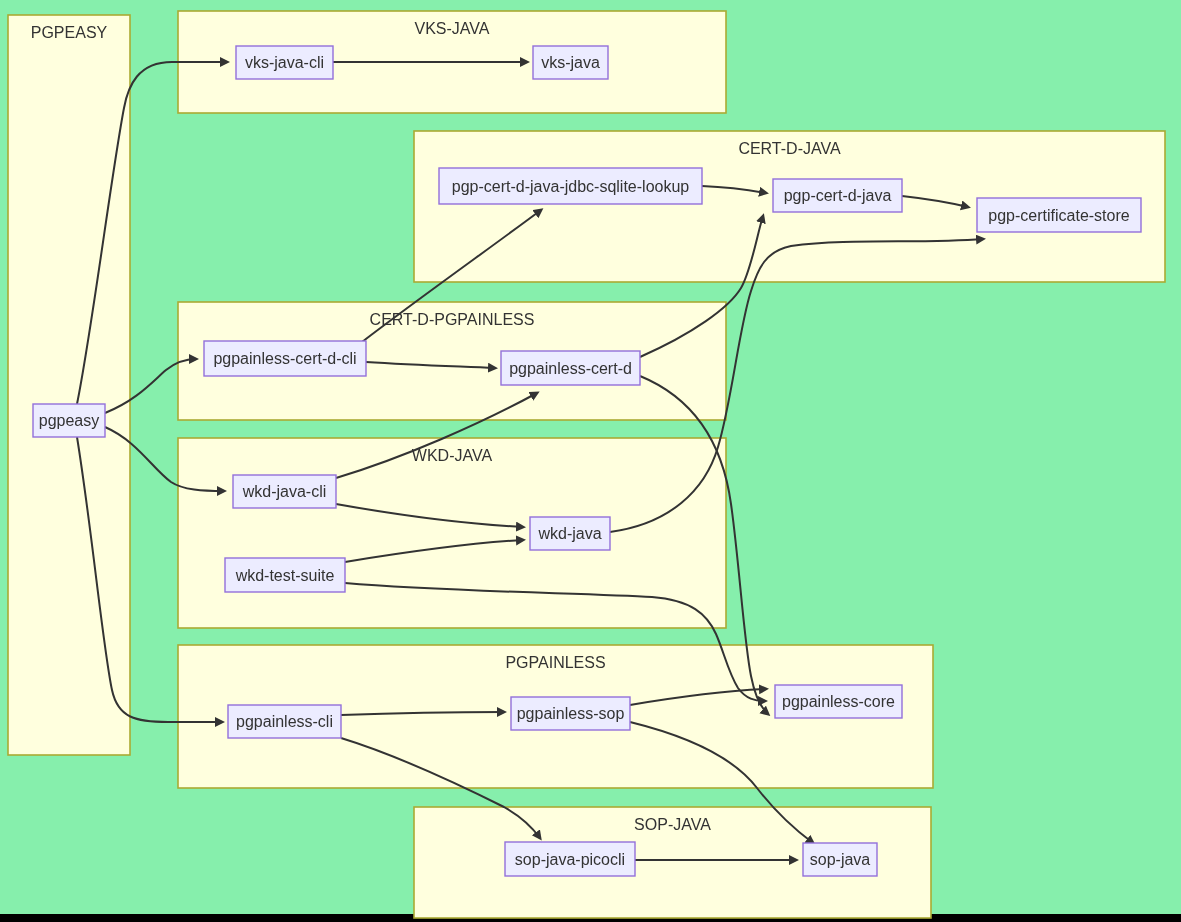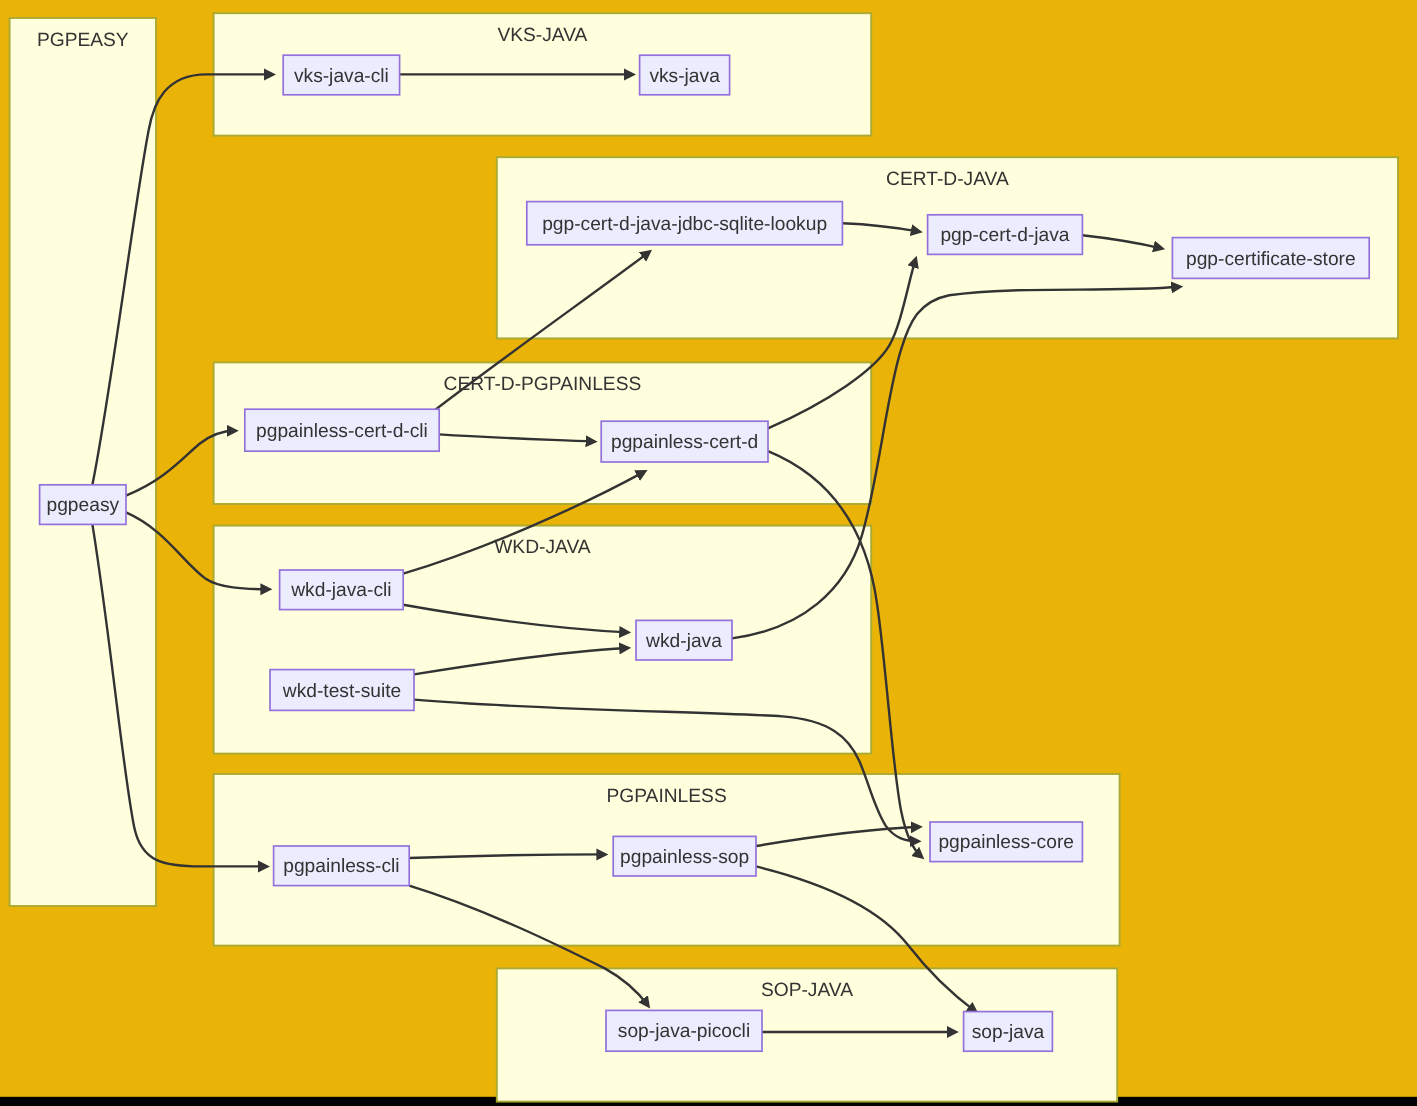--- a/index.html
+++ b/index.html
@@ -1,17 +1,17 @@
 <!DOCTYPE html>
 <html><head>
 <meta charset="utf-8">
 <style>
   html, body { margin: 0; padding: 0; background: #000000; }
   body { width: 1181px; height: 922px; overflow: hidden; }
-  #stage { position: relative; width: 1181px; height: 914px; background: #eab308; }
+  #stage { position: relative; width: 1181px; height: 914px; background: #86efac; }
   svg { display: block; font-family: "Liberation Sans", "DejaVu Sans", sans-serif; }
   .cluster-label { font-size: 16px; }
   .node-label { font-size: 16px; }
 </style>
 </head>
 <body>
 
 <div id="stage">
   <svg id="graph" width="1181" height="922" viewBox="0 0 1181 922">
     <defs>

